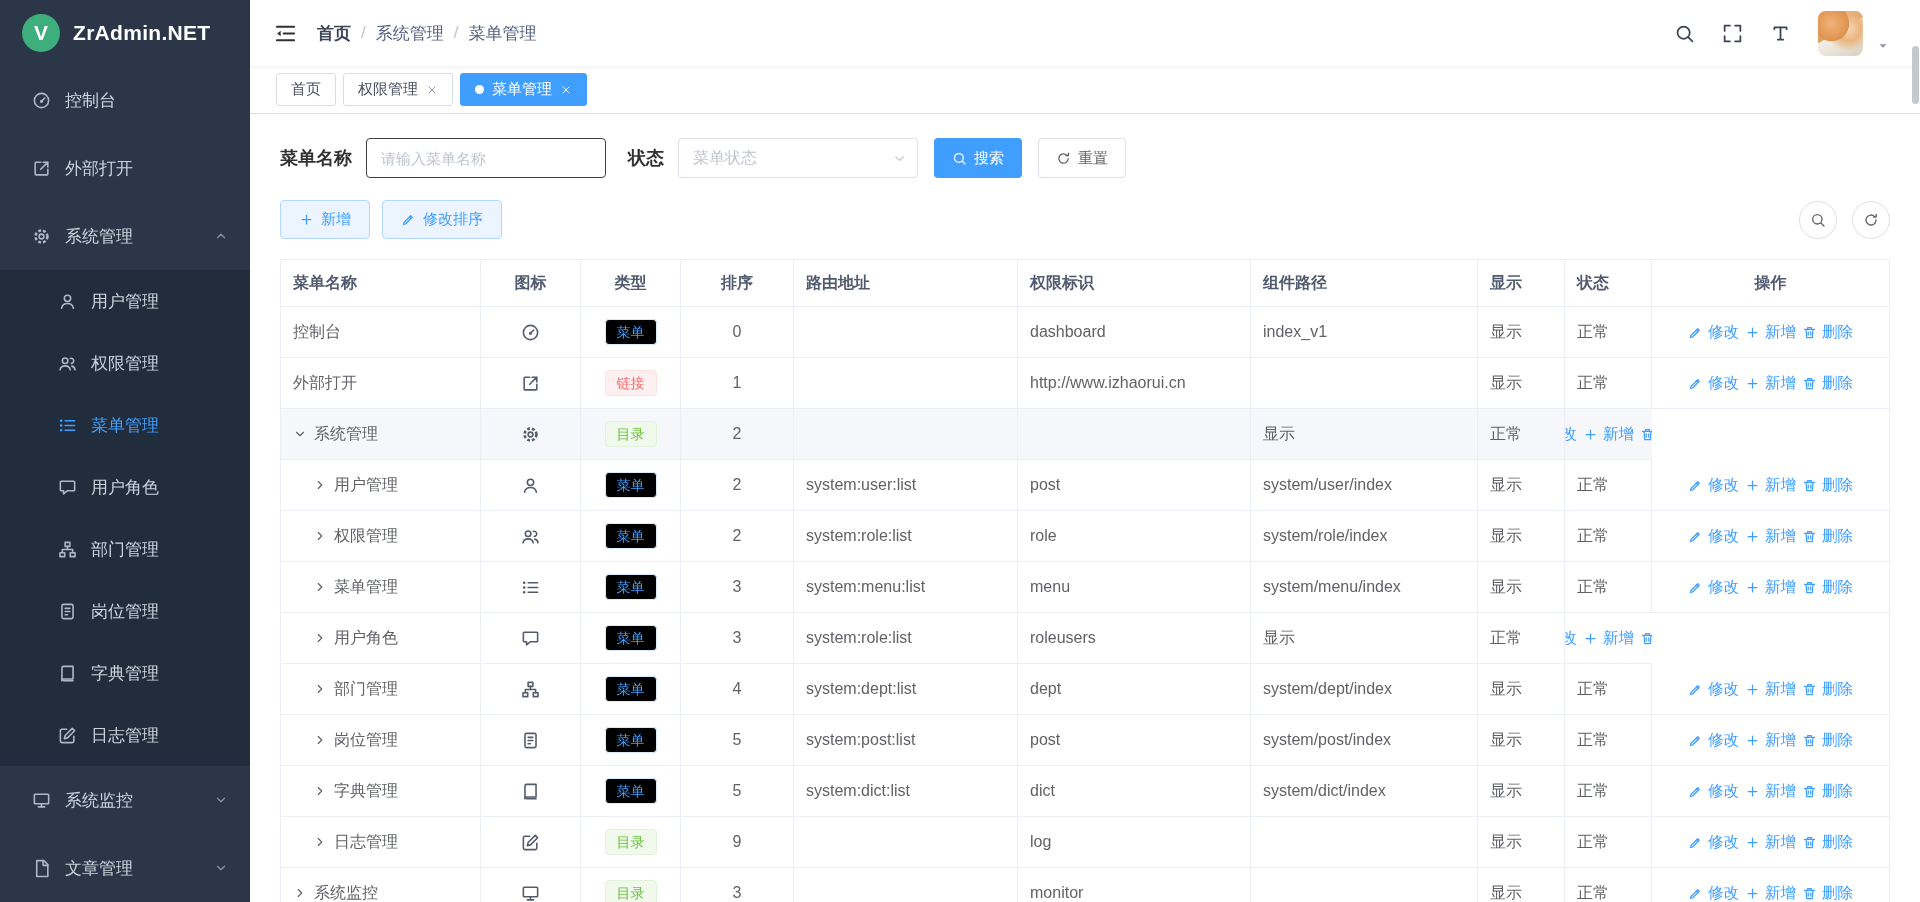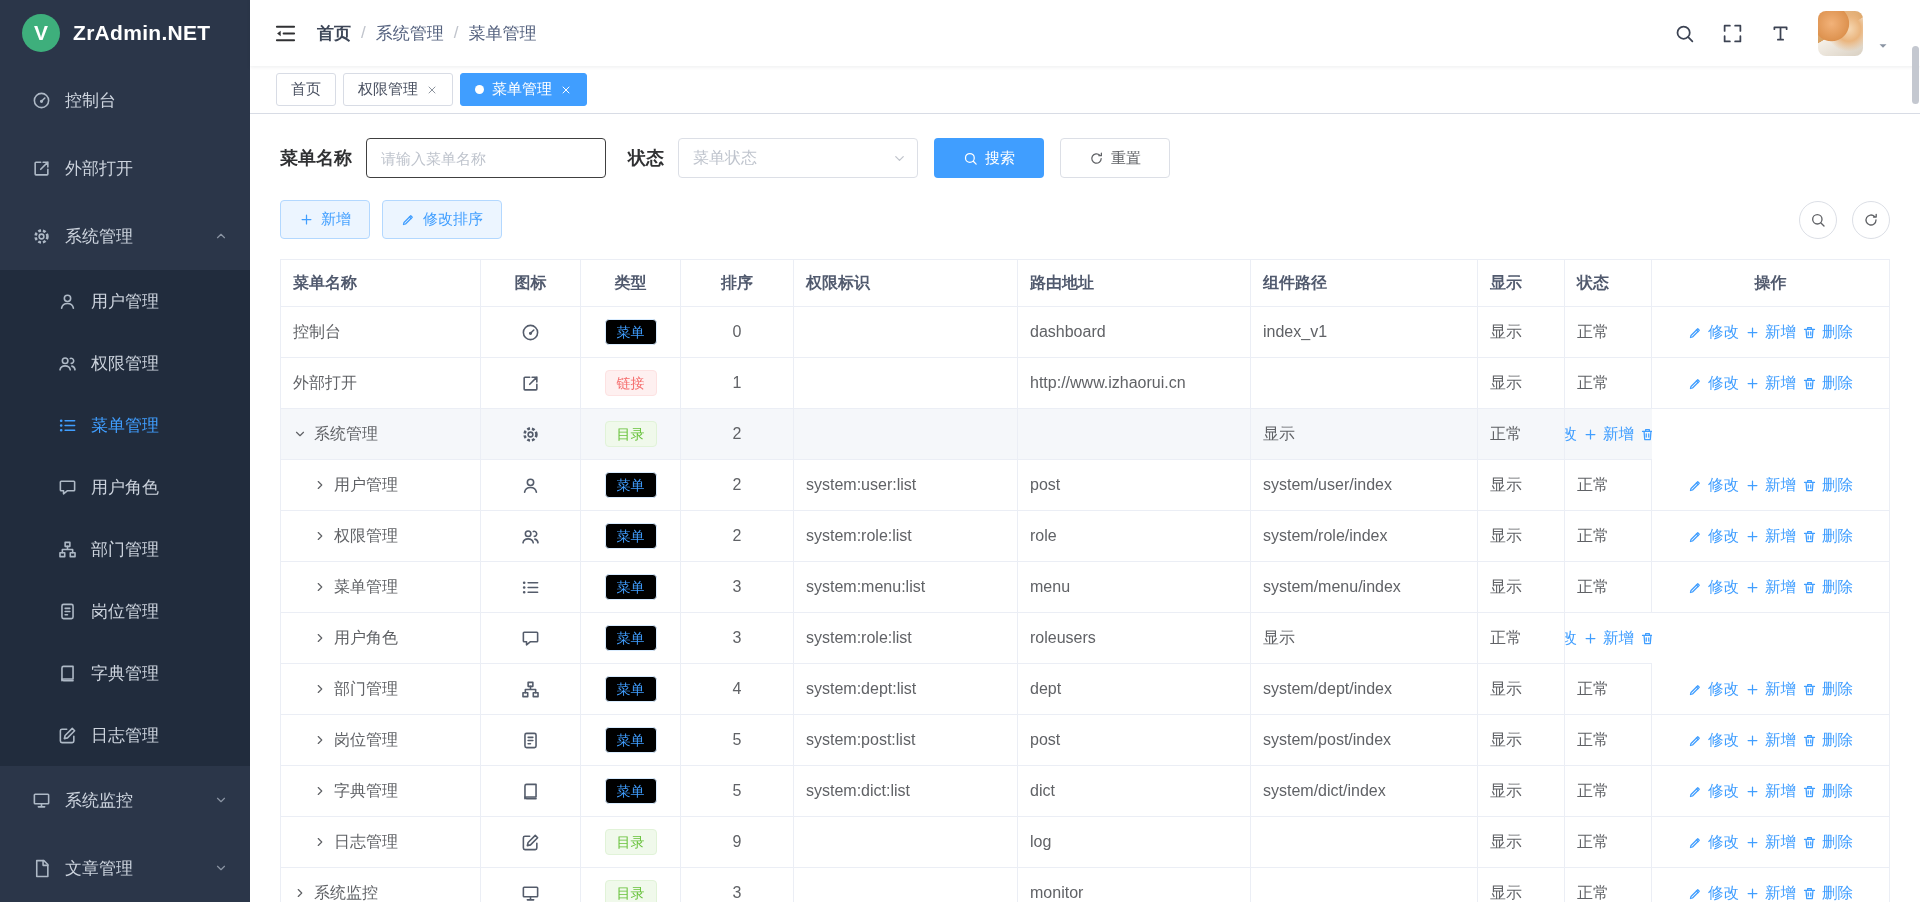--- a/index.html
+++ b/index.html
@@ -65,21 +65,21 @@
   .filter-label { font-size: 18px; font-weight: 700; color: #303133; margin-right: 14px; }
   .filter-label.second { margin-left: 22px; }
   .text-input { width: 240px; height: 40px; border: 1px solid #404040; border-radius: 4px;
     padding: 0 14px; font-size: 15px; color: #606266; outline: none; font-family: inherit; }
   .text-input::placeholder { color: #bfc4cd; }
   .select-box { width: 240px; height: 40px; border: 1px solid #dcdfe6; border-radius: 4px;
     display: flex; align-items: center; justify-content: space-between; padding: 0 10px 0 14px;
     font-size: 16px; color: #bfc4cd; cursor: pointer; }
   .select-box .icon { font-size: 15px; color: #c0c4cc; }
   .btn { height: 40px; border-radius: 4px; font-size: 15px; display: inline-flex; align-items: center;
-    gap: 7px; padding: 0 28px; cursor: pointer; border: 1px solid transparent; font-family: inherit; }
+    gap: 7px; padding: 0 17px; cursor: pointer; border: 1px solid transparent; font-family: inherit; }
   .btn .icon { font-size: 15px; }
   .btn-primary { background: var(--accent, #409eff); color: #fff; margin-left: 16px; }
   .btn-default { background: #fff; border-color: #dcdfe6; color: #606266; margin-left: 16px; }
 
   .toolbar-row { display: flex; align-items: center; margin-top: 22px; }
   .btn-plain { height: 39px; background: #ecf5ff; border: 1px solid #b3d8ff; color: var(--accent, #409eff);
     border-radius: 4px; font-size: 15px; display: inline-flex; align-items: center; gap: 7px;
     padding: 0 18px; cursor: pointer; margin-right: 12px; }
   .btn-plain .icon { font-size: 15px; }
   .toolbar-right { margin-left: auto; display: flex; gap: 15px; }
@@ -410,22 +410,22 @@
           </button>
         </div>
       </div>
 
       <div class="table" id="menu-table">
           <div class="trow thead">
             <div class="tcell ">菜单名称</div>
             <div class="tcell center">图标</div>
             <div class="tcell center">类型</div>
             <div class="tcell center">排序</div>
+            <div class="tcell ">路由地址</div>
             <div class="tcell ">权限标识</div>
-            <div class="tcell ">路由地址</div>
             <div class="tcell ">组件路径</div>
             <div class="tcell ">显示</div>
             <div class="tcell ">状态</div>
             <div class="tcell center">操作</div>
           </div>
           <div class="trow">
             <div class="tcell">
               <span>控制台</span>
             </div>
             <div class="tcell center">

